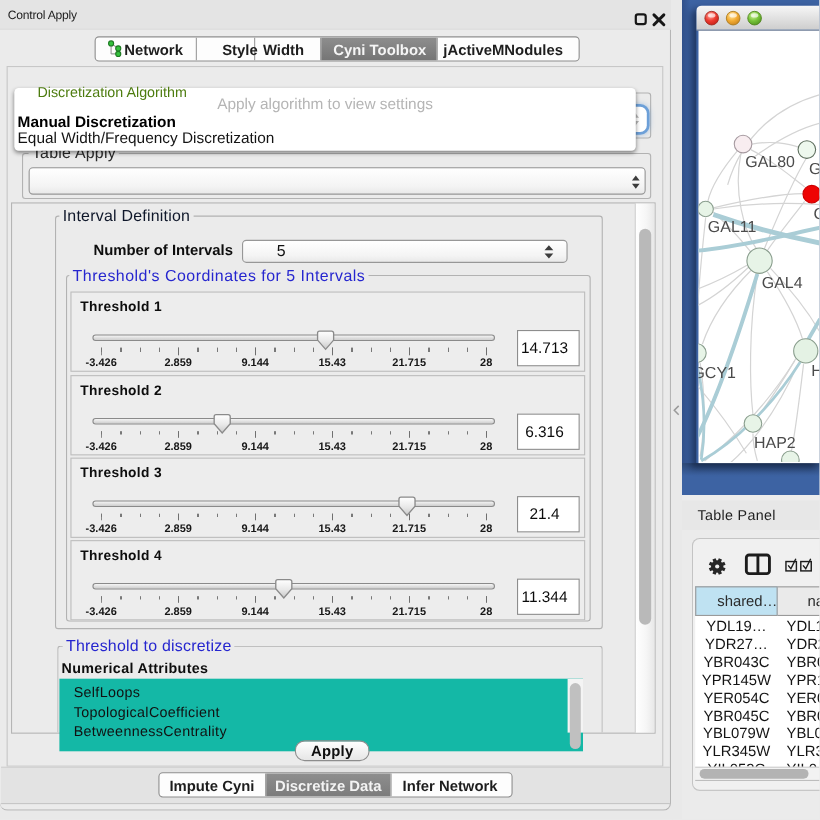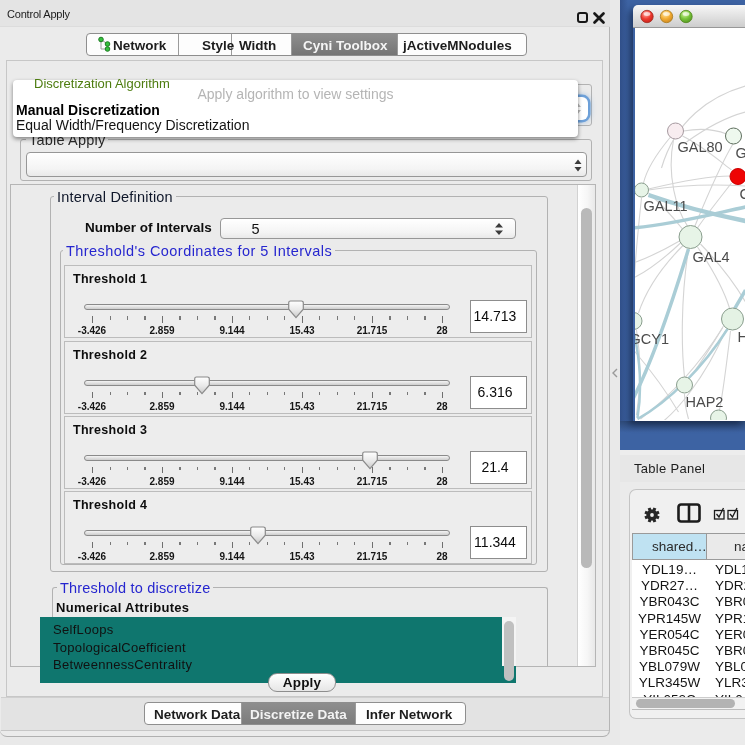--- a/index.html
+++ b/index.html
@@ -151,37 +151,37 @@
 <div class="tl" style="left:350px;top:550.5px">21.715</div>
 <div class="tl" style="left:420px;top:550.5px">28</div>
 <svg class="ab" style="left:249.5px;top:525.5px" width="16" height="19" viewBox="0 0 16 19">
     <path d="M2.5 1 h11 a1.8 1.8 0 0 1 1.8 1.8 v6.4 L8 17.6 L0.7 9.2 v-6.4 A1.8 1.8 0 0 1 2.5 1 Z" fill="url(#thg)" stroke="#8a8a8a" stroke-width="1.2"></path>
   </svg>
 <div class="vbox" style="left:470px;top:525.5px;width:57px;height:33px;line-height:31px;padding-right:7px">11.344</div>
 
 <div class="grp" style="left:52px;top:587px;width:496px;height:79px;border-bottom:none;border-radius:3px 3px 0 0"></div>
 <div class="glabel" style="left:57px;top:581px;color:#2626cf">Threshold to discretize</div>
 <div class="ab t13" style="left:56px;top:600px;font-weight:bold;color:#0d0d0d">Numerical Attributes</div>
-<div class="ab" style="left:40px;top:617px;width:476px;height:66px;background:#0f766e;overflow:hidden">
+<div class="ab" style="left:54px;top:617px;width:476px;height:66px;background:#14b8a6;overflow:hidden">
   <div class="ab t13" style="left:13px;top:5px">SelfLoops</div>
   <div class="ab t13" style="left:13px;top:22.5px">TopologicalCoefficient</div>
   <div class="ab t13" style="left:13px;top:40px">BetweennessCentrality</div>
   <div class="ab" style="left:462px;top:0;width:14px;height:49px;background:#f4f4f4"></div>
   <div class="ab" style="left:464px;top:4px;width:10px;height:60px;background:#c0c0c0;border-radius:5px"></div>
 </div>
 
 <div class="ab" style="left:268px;top:673px;width:68px;height:19px;border:1px solid #8d8d8d;border-radius:9px;background:linear-gradient(#ffffff,#e6e6e6);text-align:center;font-size:13.5px;line-height:18px;color:#101010;font-weight:bold;letter-spacing:0.2px">Apply</div>
 
 <div class="ab" style="left:1px;top:697px;width:608px;height:34px;background:#e3e3e3;border-top:1px solid #cfcfcf;border-bottom:1px solid #c6c6c6"></div>
 <div class="ab" style="left:144px;top:702px;width:322px;height:23px;background:#fdfdfd;border:1px solid #8e8e8e;border-radius:4px;overflow:hidden">
   <div class="seg" style="left:97px;width:113px;background:linear-gradient(#8e8e8e,#7c7c7c)"></div>
   <div class="sep" style="left:96px"></div>
   <div class="sep" style="left:210px"></div>
 </div>
-<div class="tab" style="left:154px;top:707px">Network Data</div>
+<div class="tab" style="left:154px;top:707px">Impute Cyni</div>
 <div class="tab" style="left:250px;top:707px;color:#f3f3f3">Discretize Data</div>
 <div class="tab" style="left:366px;top:707px">Infer Network</div>
 
 <div class="ab" style="left:611px;top:0;width:9px;height:745px;background:#e9e9e9"></div>
 <svg class="ab" style="left:611px;top:368px" width="8" height="10" viewBox="0 0 8 10">
     <path d="M6 1 L2 5 L6 9" stroke="#9a9a9a" stroke-width="1.4" fill="none"></path>
   </svg>
 
 <div class="ab" style="left:620px;top:0;width:125px;height:450px;background:#3d63a3"></div>
 <div class="ab" style="left:620px;top:450px;width:125px;height:5px;background:#ededed"></div>

